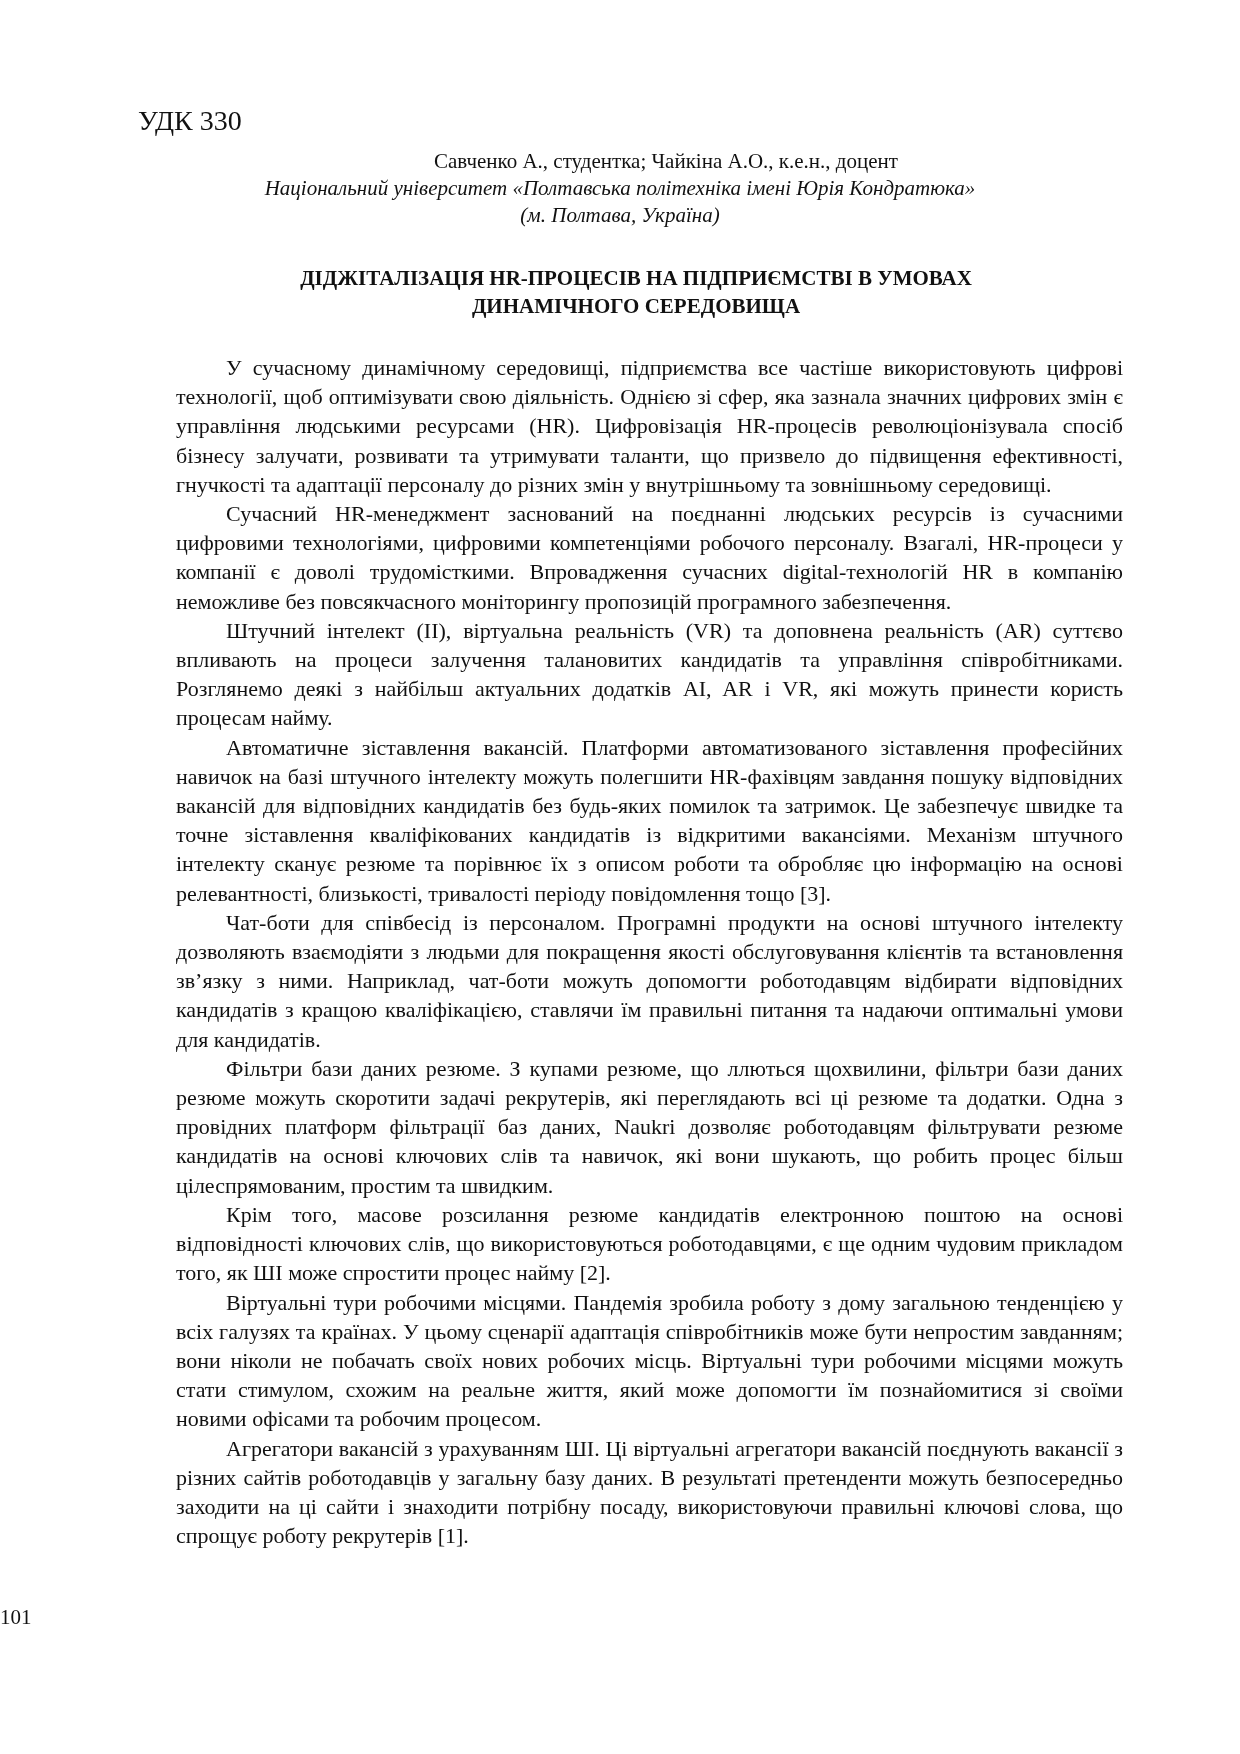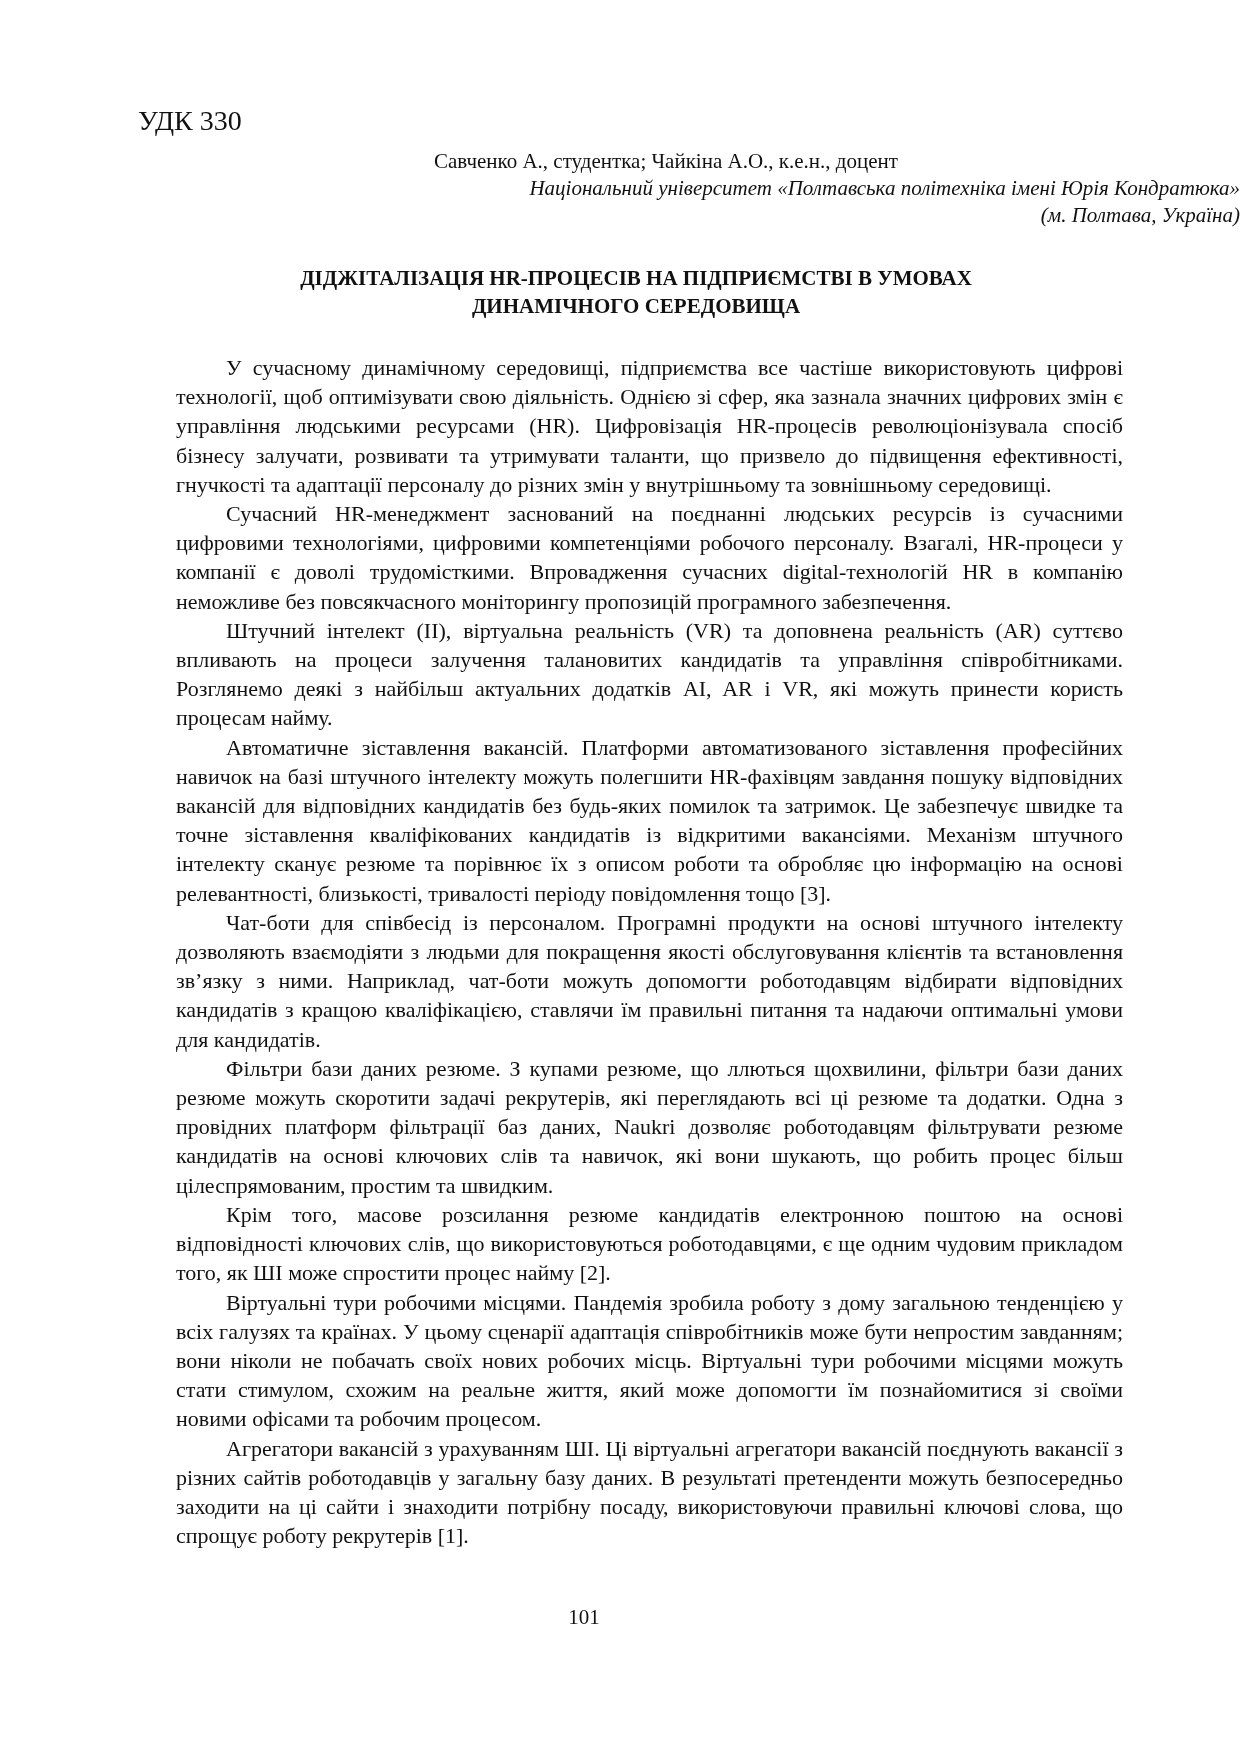--- a/index.html
+++ b/index.html
@@ -27,21 +27,21 @@
     .authors {
       position: absolute;
       left: 0;
       width: 1240px;
       top: 148px;
       text-align: center;
       font-size: 21px;
       line-height: 27px;
     }
     .authors .line-plain { padding-left: 92px; }
-    .authors .line-italic { font-style: italic; text-align: right; }
+    .authors .line-italic { font-style: italic; }
     .title {
       position: absolute;
       left: 16px;
       width: 1240px;
       top: 264px;
       text-align: center;
       font-weight: bold;
       font-size: 21px;
       line-height: 28px;
     }
@@ -56,21 +56,20 @@
     }
     .body-text p {
       margin: 0;
       text-indent: 50px;
     }
     .page-number {
       position: absolute;
       left: 0;
       width: 1168px;
       top: 1604px;
-      text-align: center;
       font-size: 21px;
       line-height: 26px;
     }
   </style>
 </head>
 <body>
 
 <div class="udk">УДК 330</div>
 
 <div class="authors">

